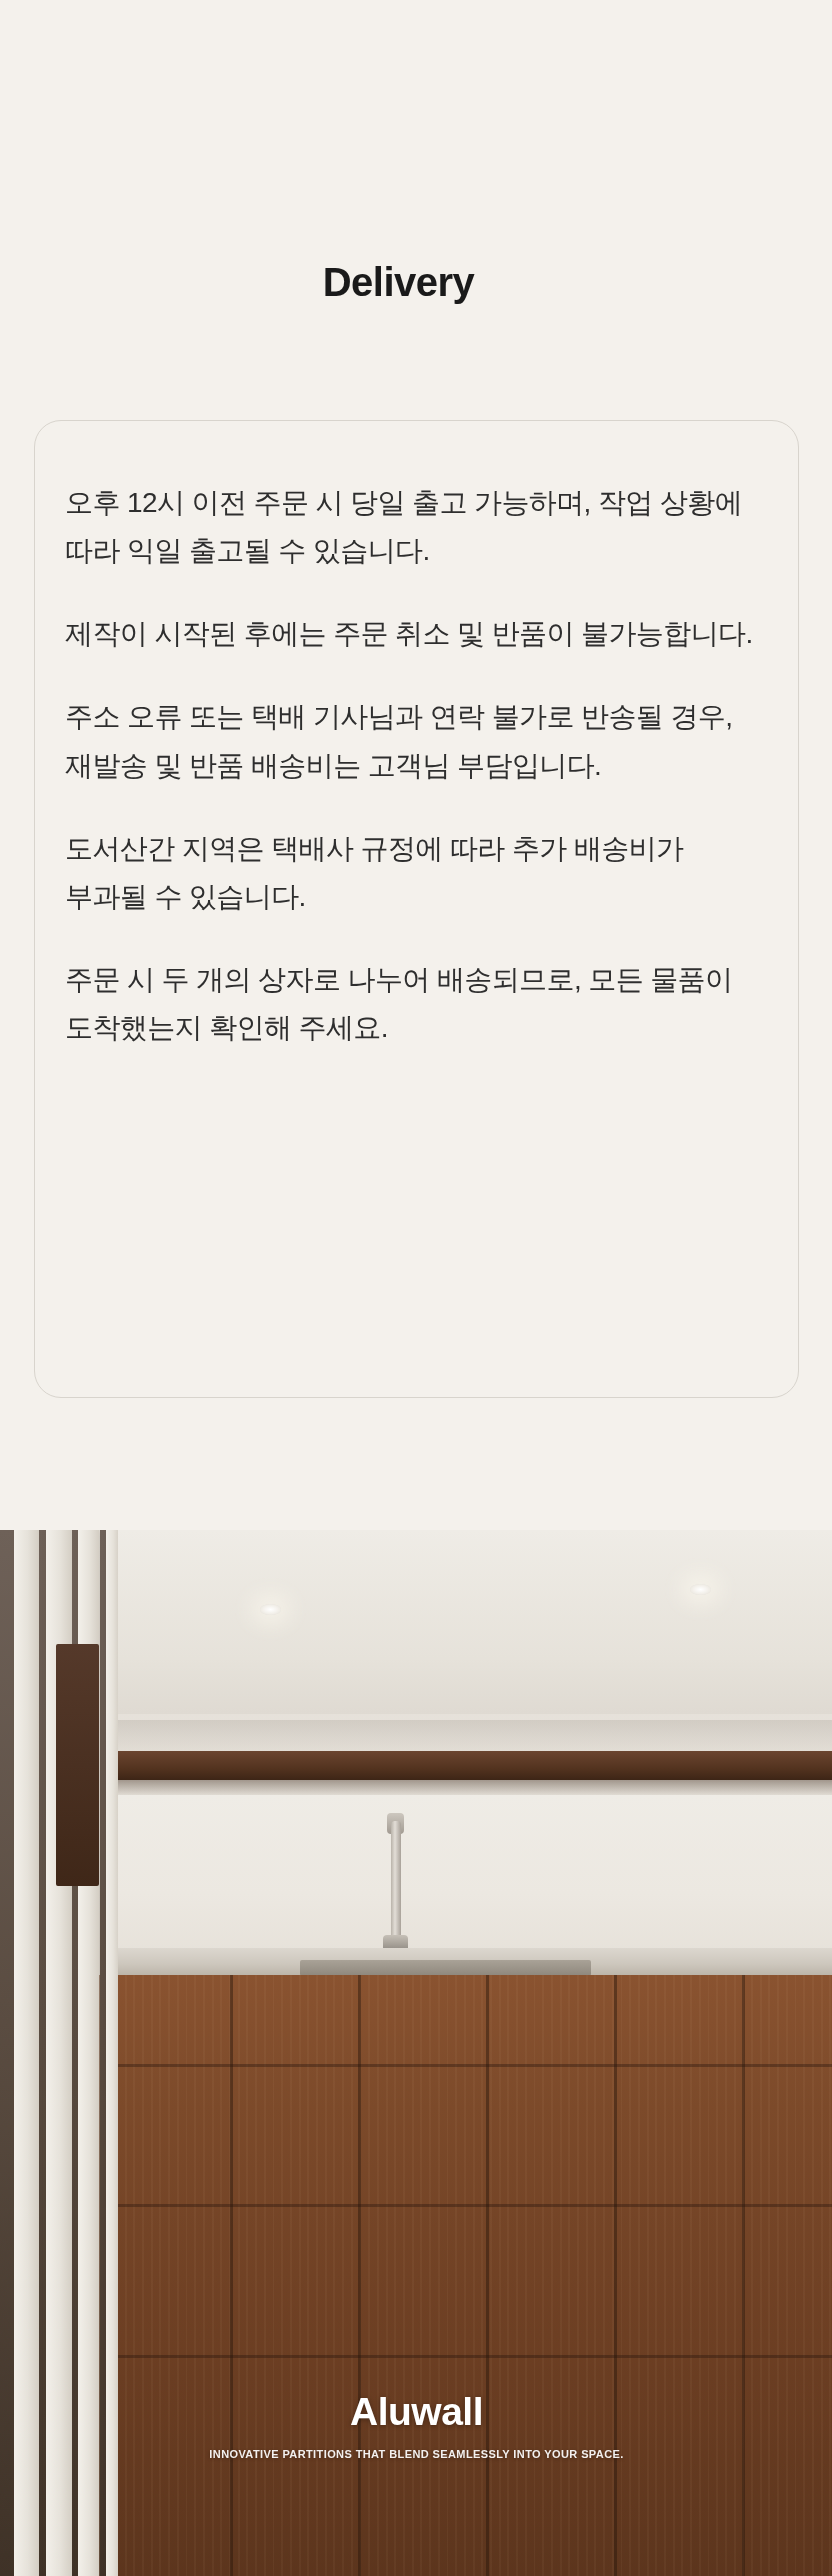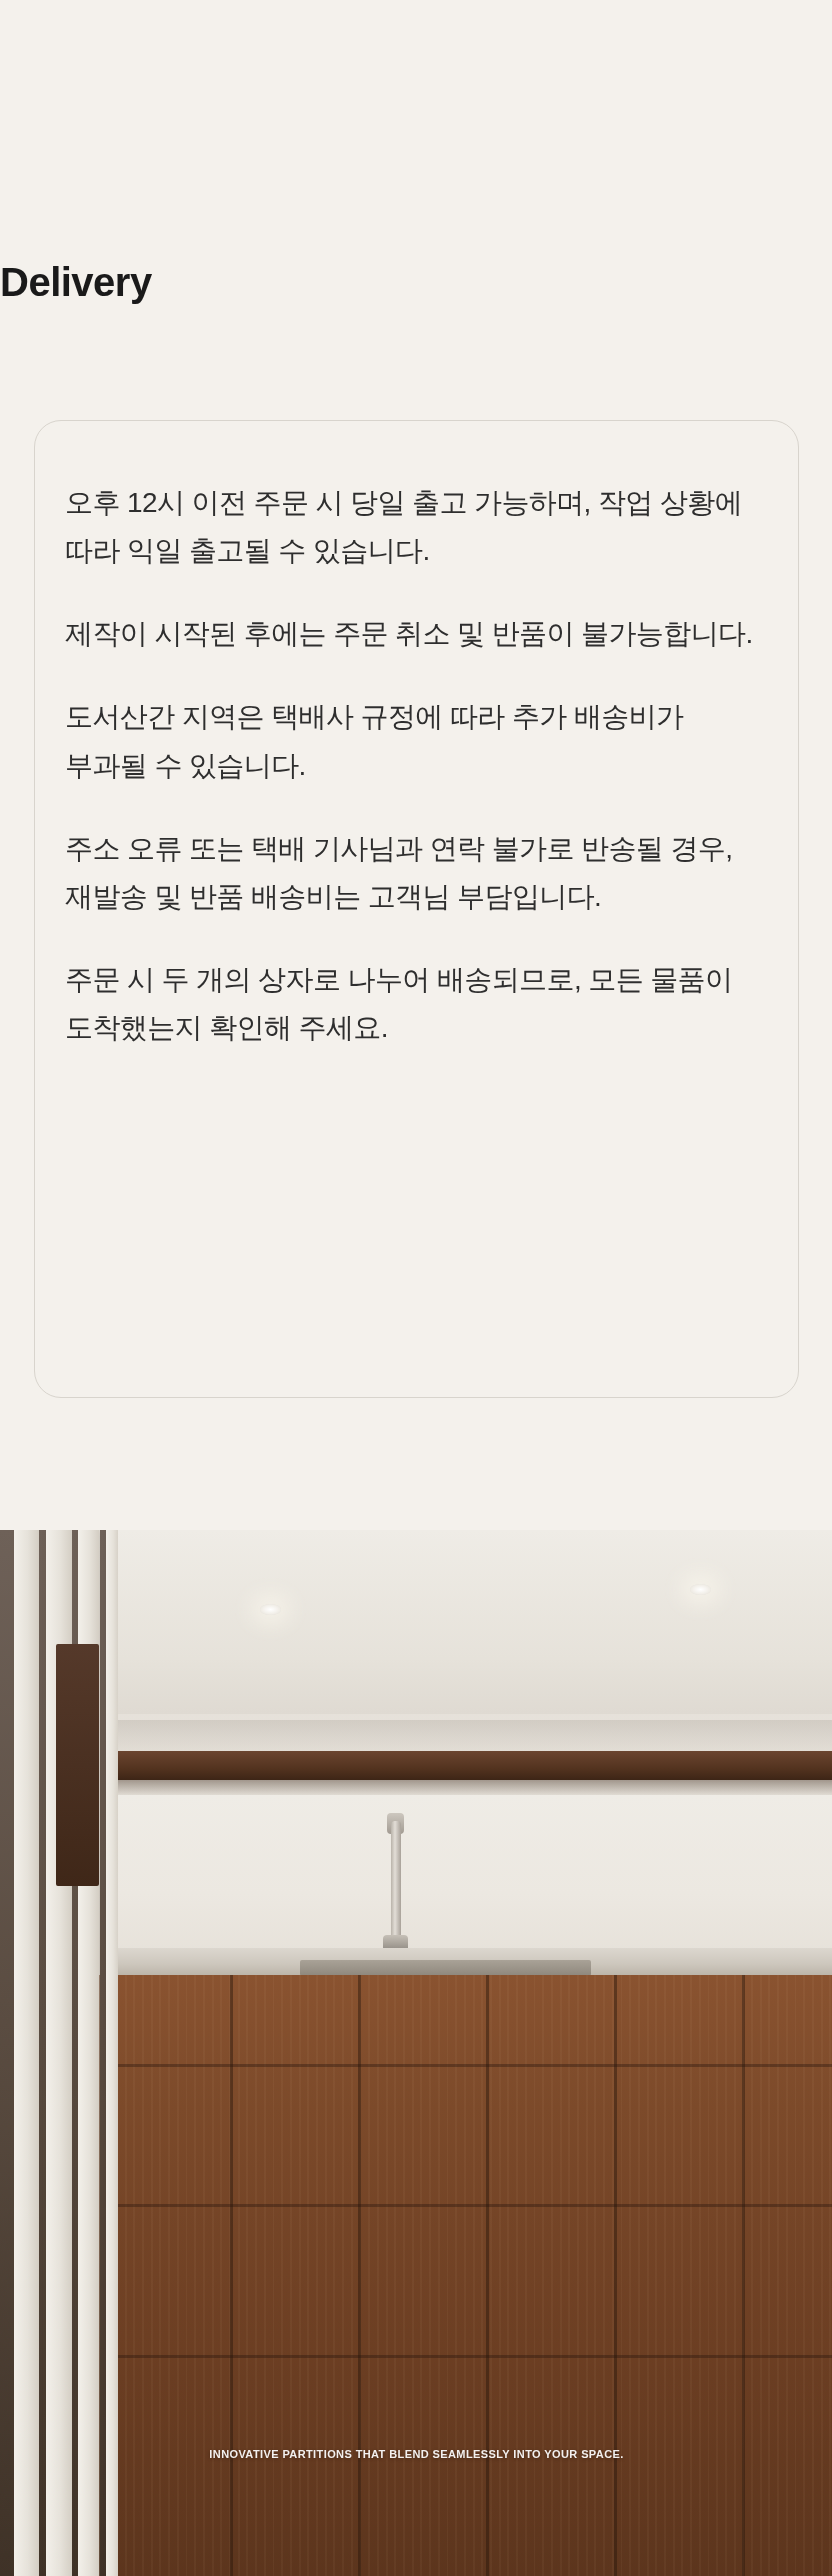--- a/index.html
+++ b/index.html
@@ -23,20 +23,21 @@
     left: 0;
     width: 833px;
     height: 1530px;
     background: #f4f1ec;
   }
   .delivery-title {
     position: absolute;
     top: 260px;
     left: 0;
     width: 797px;
+    text-align: center;
     font-size: 40px;
     font-weight: bold;
     letter-spacing: -0.5px;
     color: #1a1a1a;
     font-family: "Liberation Sans", sans-serif;
   }
   .delivery-card {
     position: absolute;
     top: 420px;
     left: 34px;
@@ -267,22 +268,22 @@
 
 <div class="page">
 
   <section class="delivery-section">
     <h1 class="delivery-title">Delivery</h1>
 
     <div class="delivery-card">
       <div class="delivery-body">
         <p class="para">오후 12시 이전 주문 시 당일 출고 가능하며, 작업 상황에 따라 익일 출고될 수 있습니다.</p>
         <p class="para">제작이 시작된 후에는 주문 취소 및 반품이 불가능합니다.</p>
+        <p class="para">주소 오류 또는 택배 기사님과 연락 불가로 반송될 경우, 재발송 및 반품 배송비는 고객님 부담입니다.</p>
         <p class="para">도서산간 지역은 택배사 규정에 따라 추가 배송비가 부과될 수 있습니다.</p>
-        <p class="para">주소 오류 또는 택배 기사님과 연락 불가로 반송될 경우, 재발송 및 반품 배송비는 고객님 부담입니다.</p>
         <p class="para">주문 시 두 개의 상자로 나누어 배송되므로, 모든 물품이 도착했는지 확인해 주세요.</p>
       </div>
     </div>
   </section>
 
   <section class="photo-section">
     <div class="wall-backdrop"></div>
 
     <div class="ceiling"></div>
     <div class="downlight l1"></div>
@@ -319,20 +320,21 @@
       <div class="slat-gap" style="left:39px;width:6.8px"></div>
       <div class="slat" style="left:46px;width:26px"></div>
       <div class="slat-gap" style="left:72px;width:6.8px"></div>
       <div class="slat" style="left:78px;width:21px"></div>
       <div class="slat-gap" style="left:100px;width:5.8px"></div>
       <div class="slat" style="left:106px;width:12.6px"></div>
       <div class="door-opening"></div>
     </div>
 
     <div class="brand-block">
+      <div class="brand-name">Aluwall</div>
       <div class="brand-tagline">
         <div>INNOVATIVE PARTITIONS THAT BLEND SEAMLESSLY INTO YOUR SPACE.</div>
       </div>
     </div>
   </section>
 
 </div>
 
 
 </body></html>

